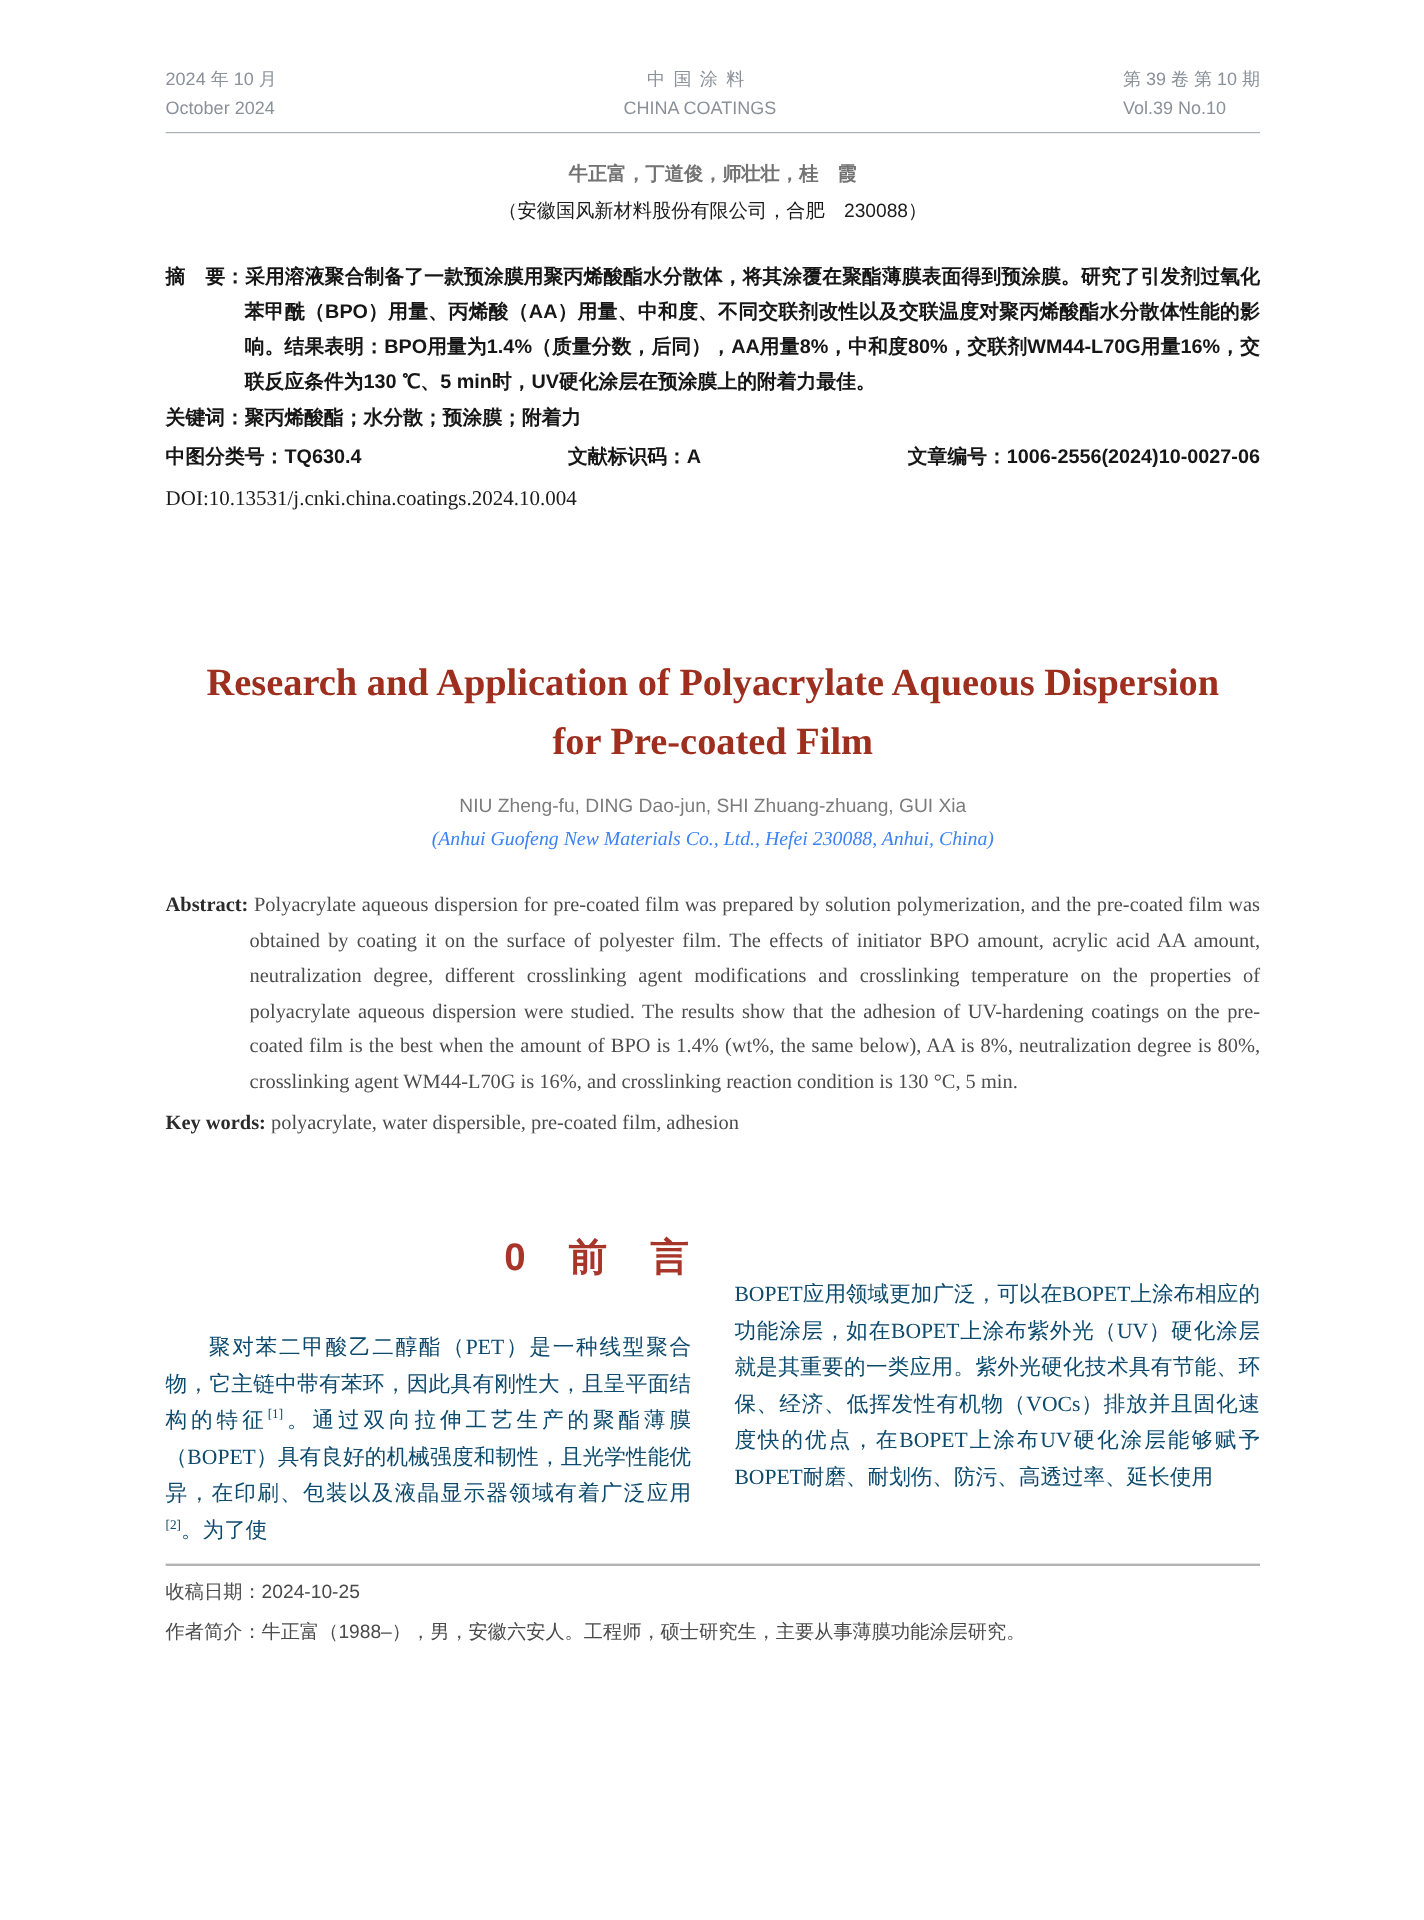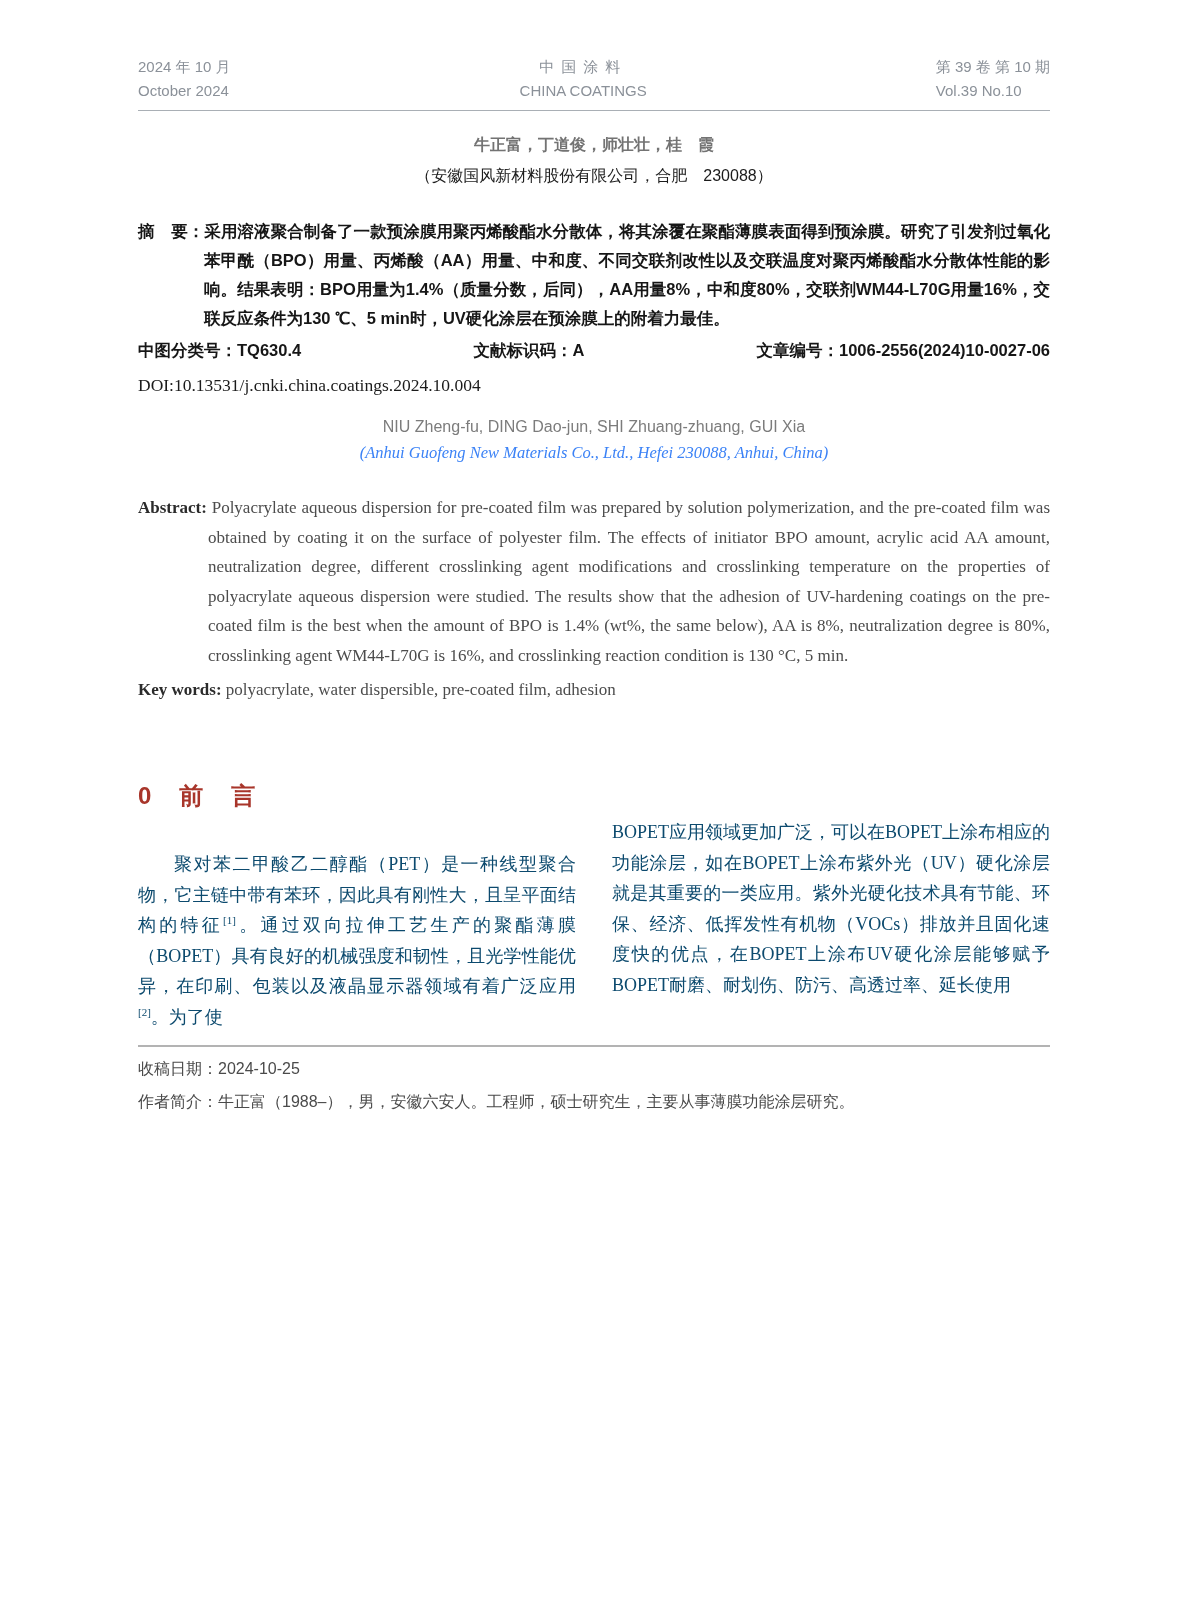--- a/index.html
+++ b/index.html
@@ -80,22 +80,22 @@
   .en-abstract .lbl, .en-keywords .lbl { font-weight: bold; color: #2b2b2b; font-style: normal; }
   .en-keywords {
     margin-top: 10px; font-family: "Liberation Serif", serif;
     font-size: 17px; color: #4c4c4c;
   }
 
   
   .body-section { margin-top: 80px; display: flex; gap: 36px; }
   .body-col { flex: 1; min-width: 0; }
   .section-heading {
-    color: #a8352a; font-size: 24px; font-weight: bold;
-    letter-spacing: 2px; margin-bottom: 18px;
+    color: #a8352a; font-size: 32px; font-weight: bold;
+    letter-spacing: 2px; margin-bottom: 18px; text-align: right;
   }
   .body-text {
     font-family: Liberation Serif, serif;
     font-size: 18px; line-height: 30.5px; color: #0c4a6e;
     text-align: justify;
     margin-top: 37px;
   }
   .body-text.indent-first { text-indent: 2em; }
   .body-text sup { font-size: 11px; line-height: 0; }
 
@@ -124,29 +124,34 @@
       <span class="en">Vol.39  No.10</span>
     </div>
   </div>
 
 
   <div class="cn-authors">牛正富，丁道俊，师壮壮，桂　霞</div>
   <div class="cn-affiliation">（安徽国风新材料股份有限公司，合肥　230088）</div>
 
   <p class="cn-abstract"><span class="lbl">摘　要：</span><span>采用溶液聚合制备了一款预涂膜用聚丙烯酸酯水分散体，将其涂覆在聚酯薄膜表面得到预涂膜。研究了引发剂过氧化苯甲酰（BPO）用量、丙烯酸（AA）用量、中和度、不同交联剂改性以及交联温度对聚丙烯酸酯水分散体性能的影响。结果表明：BPO用量为1.4%（质量分数，后同），AA用量8%，中和度80%，交联剂WM44-L70G用量16%，交联反应条件为130 ℃、5 min时，UV硬化涂层在预涂膜上的附着力最佳。</span></p>
 
+  <p class="cn-keywords"><span class="lbl">关键词：</span><span>聚丙烯酸酯；水分散；预涂膜；附着力</span></p>
 
   <div class="meta-row">
     <span>中图分类号：TQ630.4</span>
     <span>文献标识码：A</span>
     <span>文章编号：1006-2556(2024)10-0027-06</span>
   </div>
 
   <div class="doi">DOI:10.13531/j.cnki.china.coatings.2024.10.004</div>
 
+  <h2 class="en-title">
+    <div>Research and Application of Polyacrylate Aqueous Dispersion</div>
+    <div>for Pre-coated Film</div>
+  </h2>
 
   <div class="en-authors">NIU Zheng-fu, DING Dao-jun, SHI Zhuang-zhuang, GUI Xia</div>
   <div class="en-affiliation">(Anhui Guofeng New Materials Co., Ltd., Hefei 230088, Anhui, China)</div>
 
   <p class="en-abstract"><span class="lbl">Abstract:</span> <span>Polyacrylate aqueous dispersion for pre-coated film was prepared by solution polymerization, and the pre-coated film was obtained by coating it on the surface of polyester film. The effects of initiator BPO amount, acrylic acid AA amount, neutralization degree, different crosslinking agent modifications and crosslinking temperature on the properties of polyacrylate aqueous dispersion were studied. The results show that the adhesion of UV-hardening coatings on the pre-coated film is the best when the amount of BPO is 1.4% (wt%, the same below), AA is 8%, neutralization degree is 80%, crosslinking agent WM44-L70G is 16%, and crosslinking reaction condition is 130 °C, 5 min.</span></p>
 
   <p class="en-keywords"><span class="lbl">Key words:</span> <span>polyacrylate, water dispersible, pre-coated film, adhesion</span></p>
 
   <div class="body-section">
     <div class="body-col">

